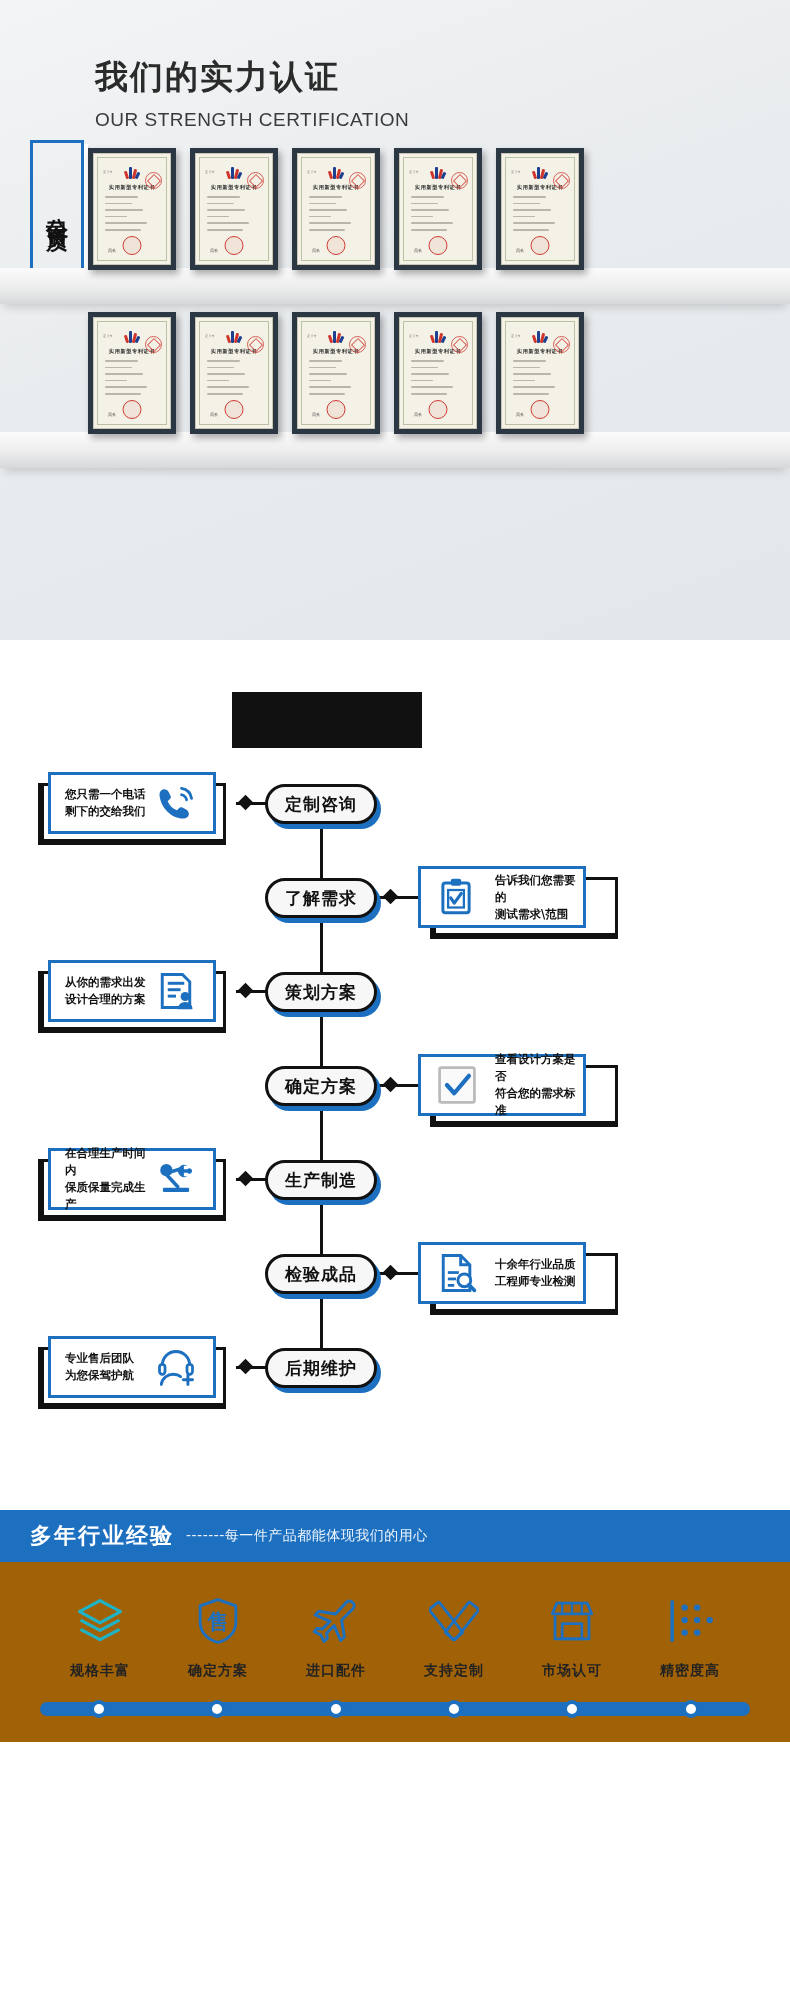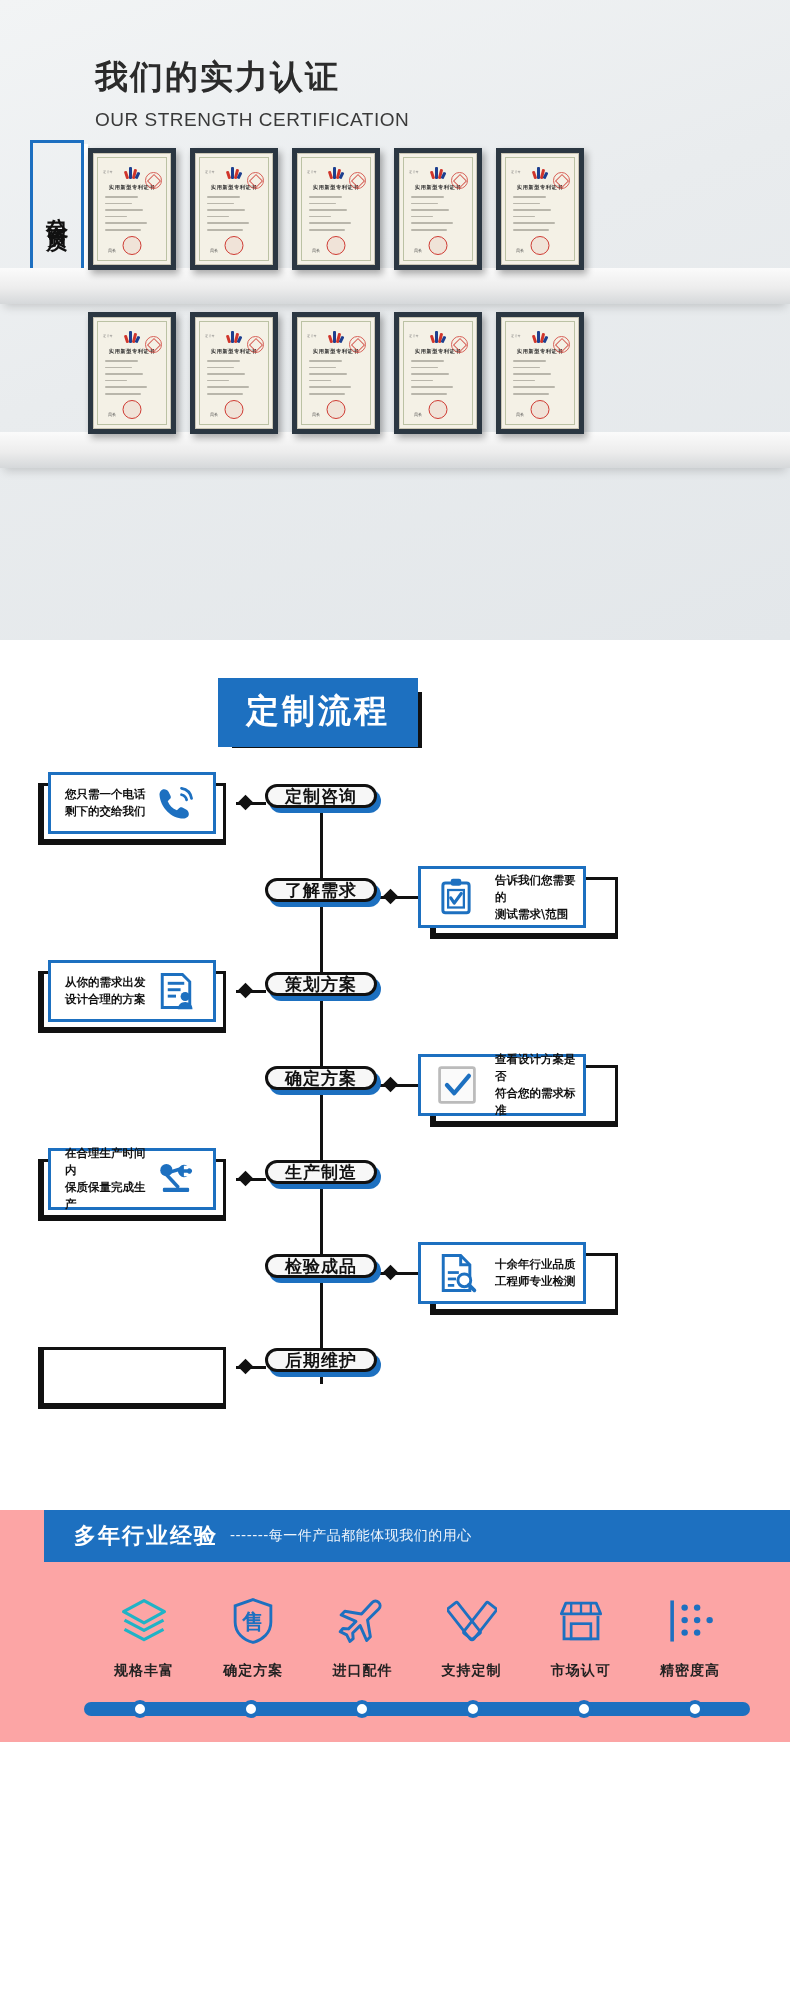--- a/index.html
+++ b/index.html
@@ -137,21 +137,21 @@
   .flow-body { position: relative; height: 720px; }
 
   
   .spine {
     position:absolute; left:320px; top:24px; width:3px; height:600px;
     background:#111;
   }
 
   .node {
     position:absolute; left:265px;
-    width:112px; height:24px;
+    width:112px; height:40px;
     background:#f7f7f7;
     border:3px solid #111;
     border-radius:21px;
     display:flex; align-items:center; justify-content:center;
     font-size:17px; font-weight:bold; color:#111; letter-spacing:1px;
     font-family:"DejaVu Sans","Liberation Sans",sans-serif;
     z-index:3;
     box-shadow: 4px 5px 0 0 #1d70c0;
   }
 
@@ -185,21 +185,21 @@
   .card.right .cicon { margin-left:14px; margin-right:4px; }
 
   
   .conn { position:absolute; height:2.5px; background:#111; z-index:2; }
   .diamond {
     position:absolute; width:11px; height:11px; background:#111;
     transform:rotate(45deg); z-index:4;
   }
 
   
-  .bottom { background:#fca5a5; padding-bottom:26px;padding-left:44px; }
+  .bottom { background:#a16207; padding-bottom:26px; }
   .band {
     background:#1d70c0; height:52px;
     display:flex; align-items:center; padding-left:30px;
   }
   .band .b1 {
     color:#fff; font-size:22px; font-weight:bold; letter-spacing:2px;
     font-family:"DejaVu Sans","Liberation Sans",sans-serif;
   }
   .band .b2 {
     color:#eef4fb; font-size:14px; margin-left:12px; letter-spacing:.5px;
@@ -475,21 +475,20 @@
             <div class="cert-sign">局长</div>
             <div class="cert-stamp"></div>
           </div>
         </div>
       </div>
   </section>
 
   <section class="flow-section">
     <div class="flow-title-wrap">
       <div class="flow-title-shadow"></div>
-      <div class="flow-title">定制流程</div>
     </div>
     <div class="flow-body" id="flowBody">
       <div class="spine"></div>
     <div class="node" style="top: 24px;">定制咨询</div>
         <div class="card-shadow left" style="top: 23px;"></div>
         <div class="card left" style="top: 12px;">
           <div class="ctext">您只需一个电话
 剩下的交给我们</div>
           <div class="cicon"><svg viewBox="0 0 48 48" width="46" height="44">
               <path d="M11 9c2 0 4 1 5 3l2 4c1 2 0 3-1 4l-2 2c2 5 5 8 10 10l2-2c1-1 2-2 4-1l4 2c2 1 3 3 3 5 0 3-3 5-6 5C19 41 7 29 6 15c0-3 2-6 5-6z" fill="#1d70c0"></path>
@@ -568,20 +567,31 @@
               <circle cx="32" cy="32" r="7" stroke="#1d70c0" stroke-width="3.2" fill="#fff"></circle>
               <path d="M37 37l6 6" stroke="#1d70c0" stroke-width="4" stroke-linecap="round"></path>
             </svg></div>
           <div class="ctext">十余年行业品质
 工程师专业检测</div>
         </div>
         <div class="conn" style="top: 512px; left: 377px; width: 42px;"></div>
         <div class="diamond" style="top: 507px; left: 385px;"></div>
         <div class="node" style="top: 588px;">后期维护</div>
         <div class="card-shadow left" style="top: 587px;"></div>
+        <div class="card left" style="top: 576px;">
+          <div class="ctext">专业售后团队
+为您保驾护航</div>
+          <div class="cicon"><svg viewBox="0 0 48 48" width="46" height="44">
+              <path d="M9 22a15 15 0 0130 0" stroke="#1d70c0" stroke-width="3.2" fill="none"></path>
+              <rect x="6" y="21" width="6" height="11" rx="3" stroke="#1d70c0" stroke-width="3" fill="none"></rect>
+              <rect x="36" y="21" width="6" height="11" rx="3" stroke="#1d70c0" stroke-width="3" fill="none"></rect>
+              <path d="M8 43c1-7 7-11 13-11 3 0 6 .8 8 2.4" stroke="#1d70c0" stroke-width="3.2" fill="none" stroke-linecap="round"></path>
+              <path d="M37 33v10M32 38h10" stroke="#1d70c0" stroke-width="3.2" stroke-linecap="round"></path>
+            </svg></div>
+        </div>
         <div class="conn" style="top: 606px; left: 236px; width: 30px;"></div>
         <div class="diamond" style="top: 601px; left: 240px;"></div>
       </div>
   </section>
 
   <section class="bottom">
     <div class="band">
       <span class="b1">多年行业经验</span>
       <span class="b2">-------每一件产品都能体现我们的用心</span>
     </div>

